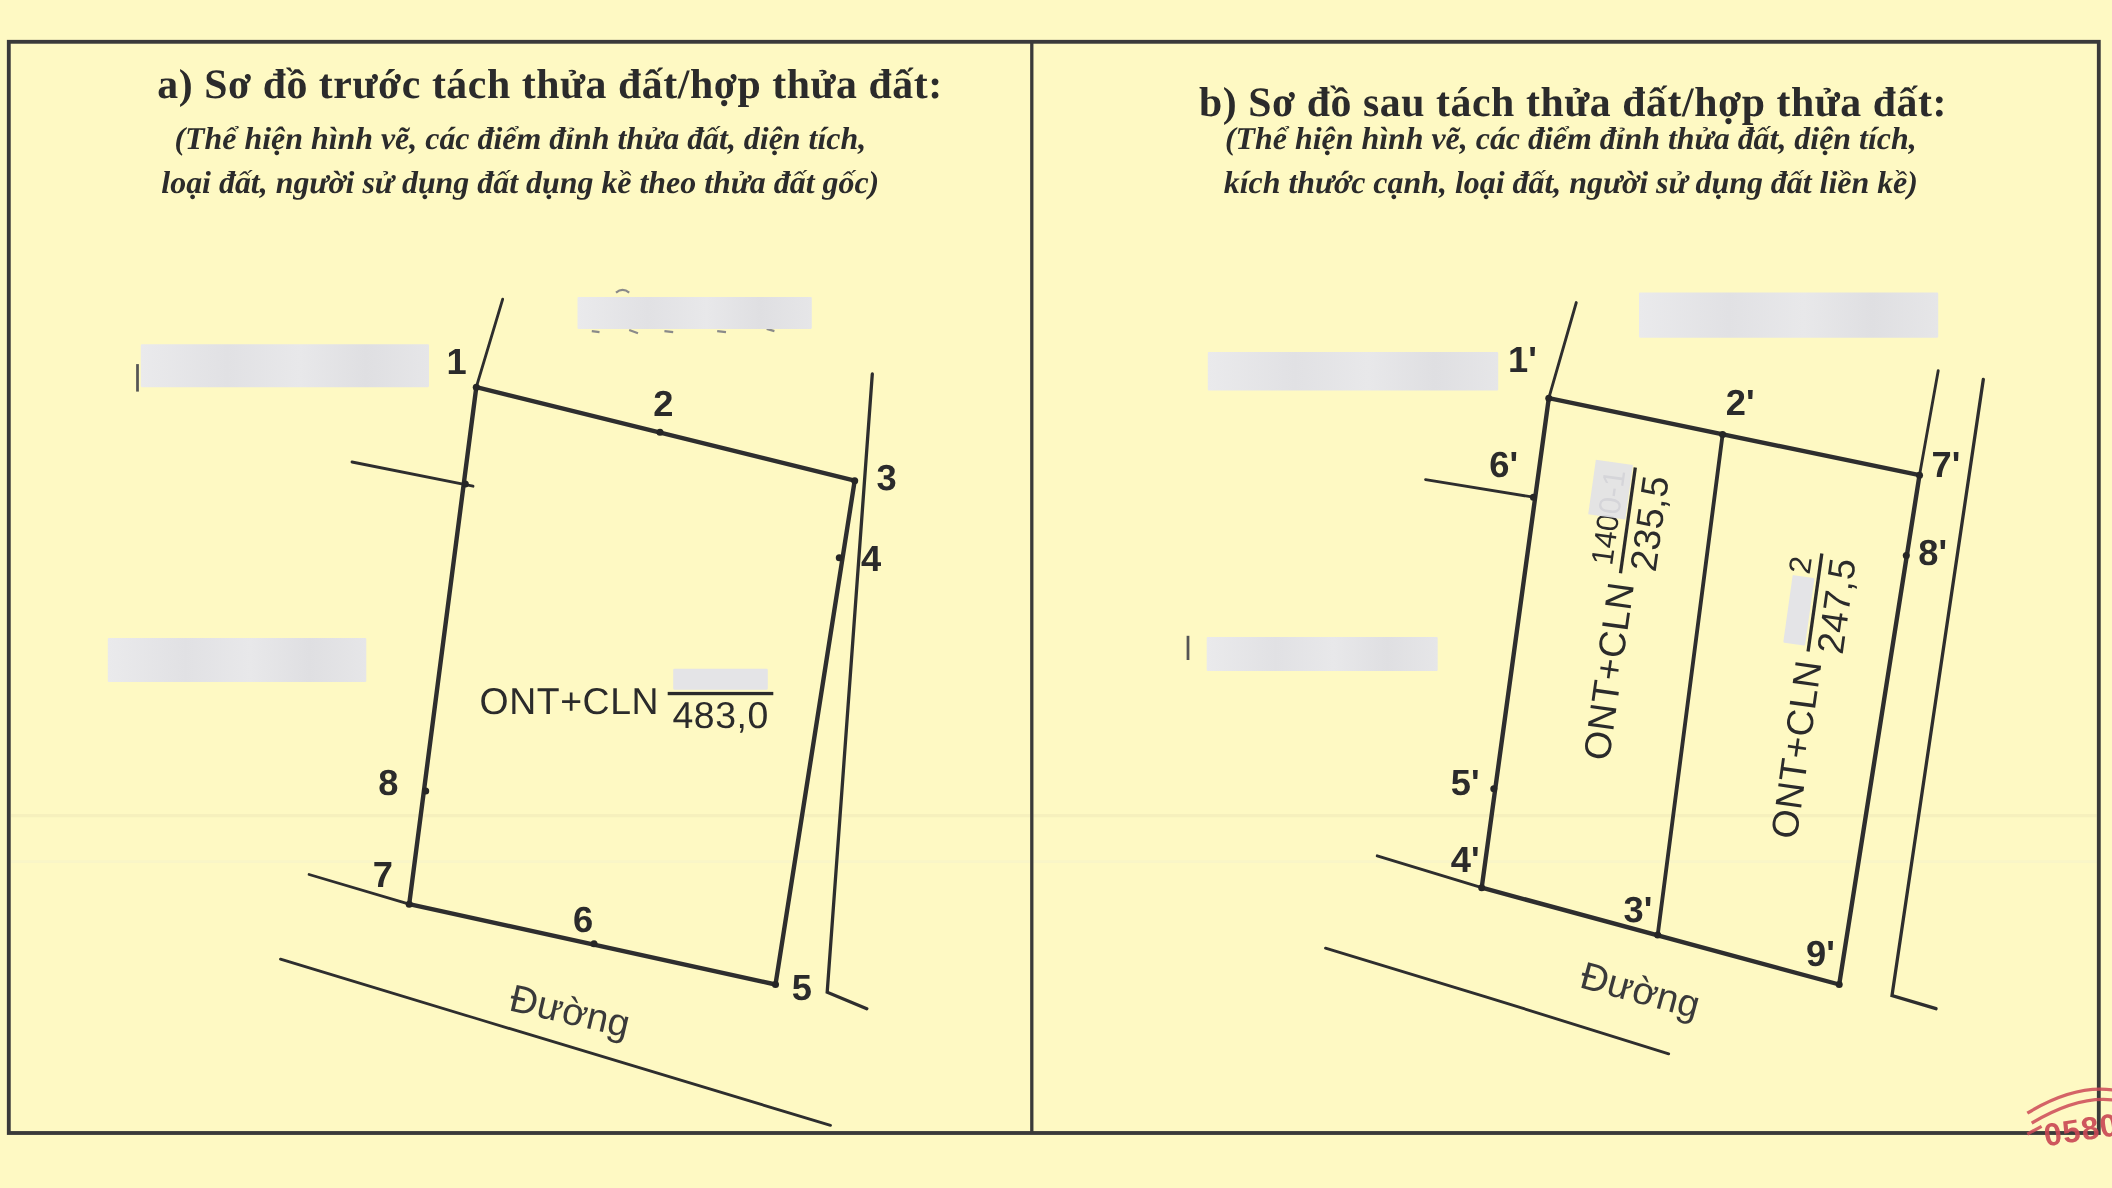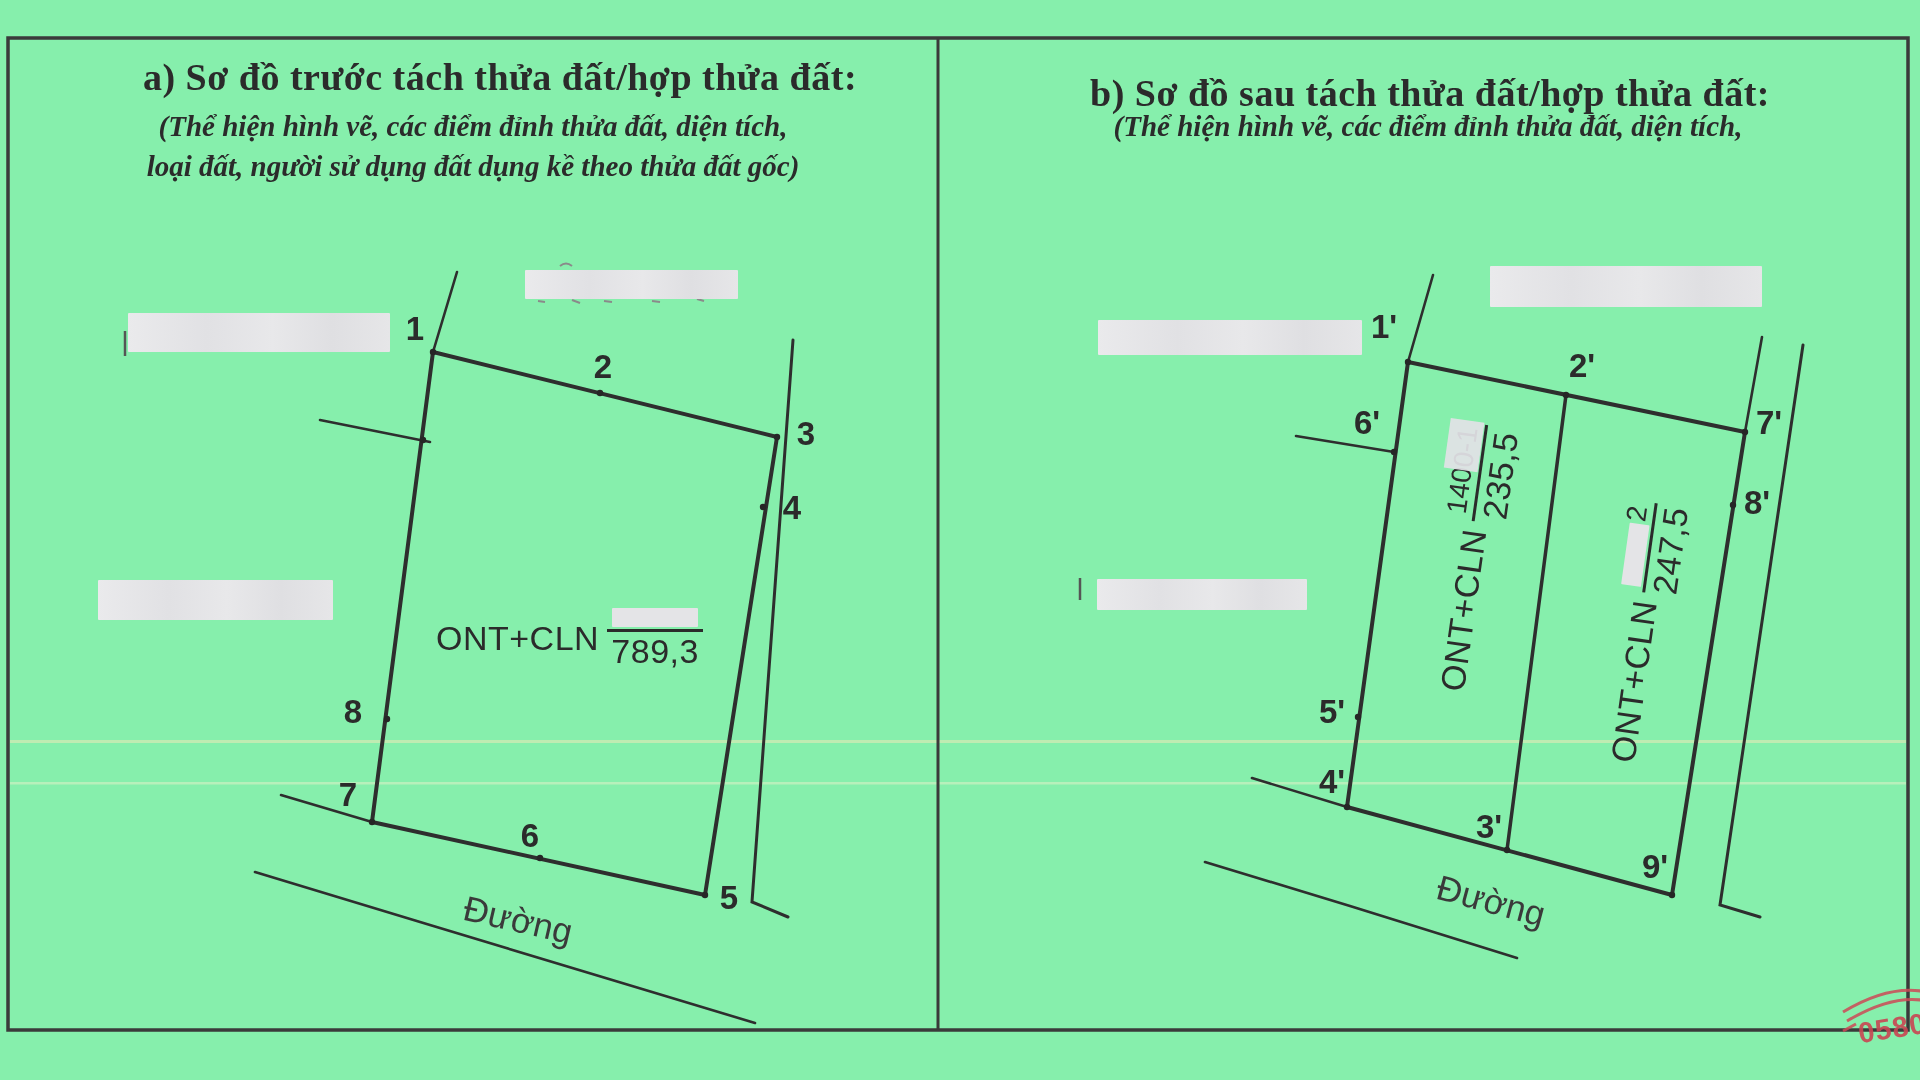--- a/index.html
+++ b/index.html
@@ -1,17 +1,17 @@
 <!DOCTYPE html>
 <html style="--ink: #2b2b2b; --stamp: #c94653;"><head>
 <meta charset="utf-8">
 <style>
   html,body{margin:0;padding:0;background:#ffffff;}
   .page{
-    position:relative;width:1920px;height:1080px;background:#86efac;
+    position:relative;width:1920px;height:1080px;background:#fef9c3;
     overflow:hidden;font-family:"Liberation Serif","DejaVu Serif",serif;color:var(--ink,#2b2b2b);
   }
   .art{position:absolute;left:0;top:0;width:1920px;height:1080px;}
   .hdr-title{
     position:absolute;text-align:center;font-size:38px;font-weight:700;
     letter-spacing:0.5px;white-space:nowrap;
   }
   .hdr-sub{
     position:absolute;text-align:center;font-size:29px;font-style:italic;font-weight:600;
     line-height:40px;
@@ -134,36 +134,37 @@
 
   <div class="hdr-title" style="left:60px;top:55px;width:880px;">a) Sơ đồ trước tách thửa đất/hợp thửa đất:</div>
   <div class="hdr-sub" style="left:28px;top:106px;width:890px;">
     <div>(Thể hiện hình vẽ, các điểm đỉnh thửa đất, diện tích,</div>
     <div>loại đất, người sử dụng đất dụng kề theo thửa đất gốc)</div>
   </div>
 
   <div class="hdr-title" style="left:955px;top:71px;width:950px;">b) Sơ đồ sau tách thửa đất/hợp thửa đất:</div>
   <div class="hdr-sub" style="left:958px;top:106px;width:940px;">
     <div>(Thể hiện hình vẽ, các điểm đỉnh thửa đất, diện tích,</div>
+    <div>kích thước cạnh, loại đất, người sử dụng đất liền kề)</div>
   </div>
 
   <div class="redact" style="left:128px;top:313px;width:262px;height:39px;"></div>
   <div class="redact" style="left:98px;top:580px;width:235px;height:40px;"></div>
   <div class="redact" style="left:525px;top:270px;width:213px;height:29px;"></div>
   <div class="redact" style="left:1098px;top:320px;width:264px;height:35px;"></div>
   <div class="redact" style="left:1097px;top:579px;width:210px;height:31px;"></div>
   <div class="redact" style="left:1490px;top:266px;width:272px;height:41px;"></div>
 
   <div class="parcel-label" style="left:436px;top:608px;">
     <span class="use">ONT+CLN</span>
     <span class="frac">
       <span class="num">
           <span class="redact-inline" style="width:86px;height:19px;"></span>
         </span>
-      <span class="den">789,3</span>
+      <span class="den">483,0</span>
     </span>
   </div>
 
   <div class="parcel-label rot" style="left:1471px;top:558px;">
     <span class="use">ONT+CLN</span>
     <span class="frac">
       <span class="num">
         <span>1400-1</span>
         <span class="num-overlay"></span>
       </span>

